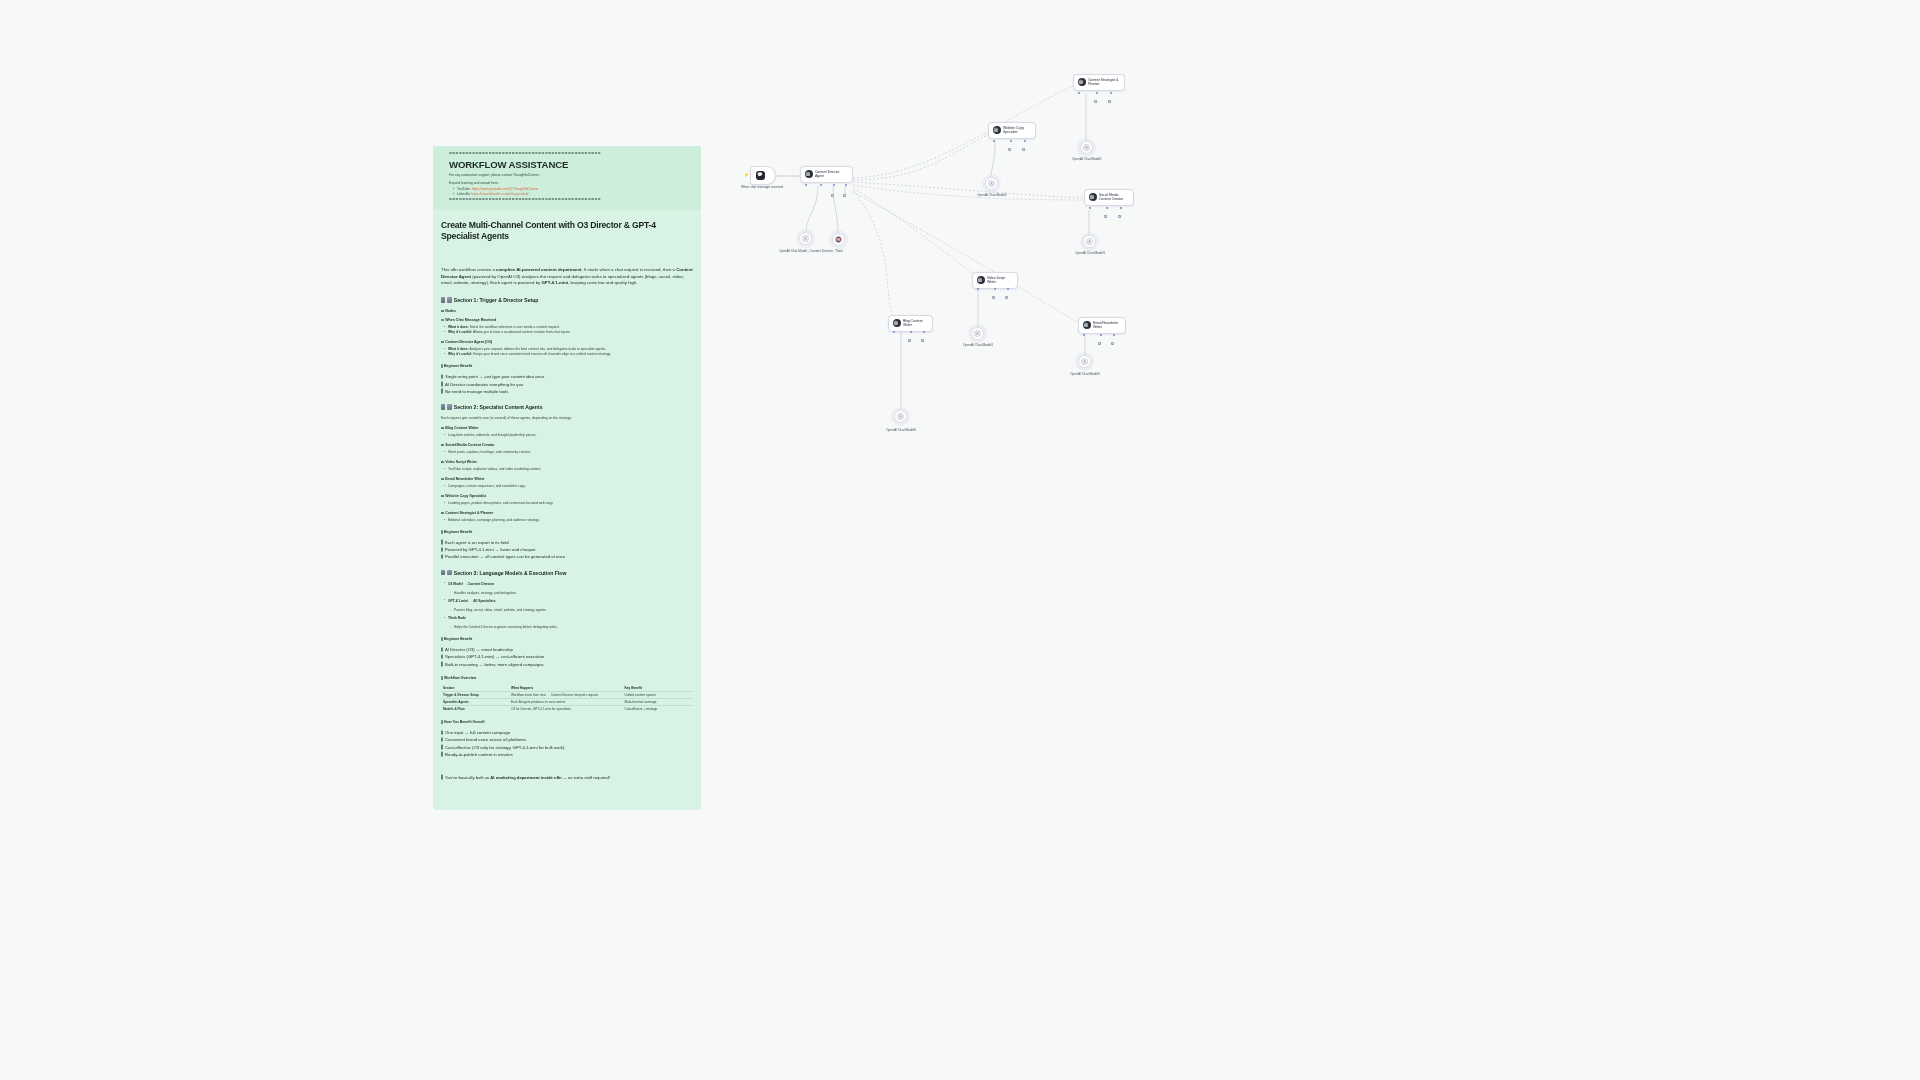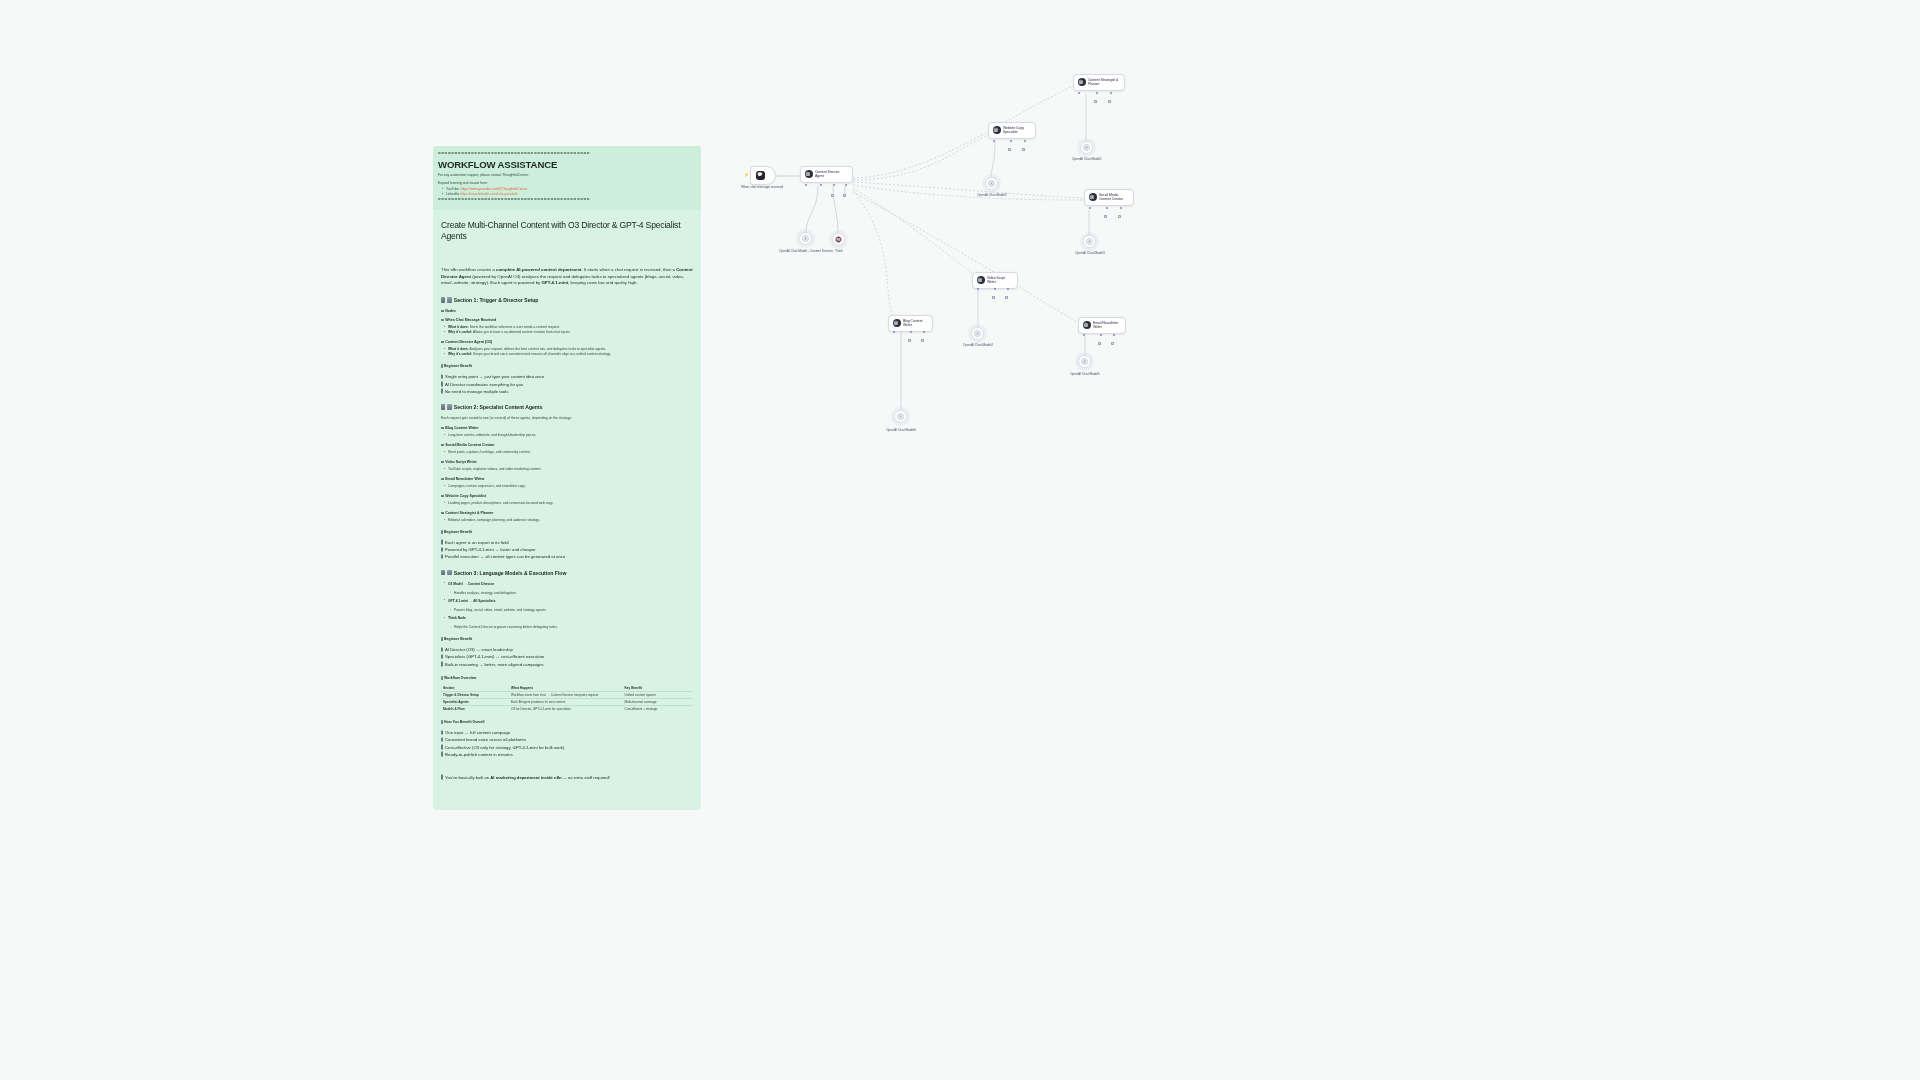--- a/index.html
+++ b/index.html
@@ -17,21 +17,21 @@
     position: absolute;
     left: 433px; top: 146px;
     width: 268px; height: 664px;
     background: #d8f3e3;
     border-radius: 3px;
     overflow: hidden;
   }
 
   .notice-card {
     background: #cdeedb;
-    padding: 5px 5px 7px 5px;
+    padding: 5px 5px 7px 16px;
     margin: 0 0 4px 0;
   }
   .eq-rule {
     font-family: "Liberation Mono", monospace;
     font-size: 4.6px;
     letter-spacing: 0.55px;
     color: #2d3b33;
     white-space: nowrap;
     overflow: hidden;
     line-height: 6px;
@@ -68,21 +68,21 @@
     content: "•";
     position: absolute; left: 0; top: -0.2px;
   }
   .lnk { color: #e2603c; }
   .lnk2 { color: #c9784f; }
 
   .doc-body { padding: 6px 8px 10px 8px; }
 
   h1.doc-title {
     font-size: 8.6px;
-    font-weight: normal;
+    font-weight: bold;
     color: #16211c;
     letter-spacing: -0.2px;
     line-height: 11px;
     margin-bottom: 25px;
   }
   p.doc-intro {
     font-size: 4.35px;
     line-height: 6.6px;
     color: #22302a;
     margin-bottom: 10px;

